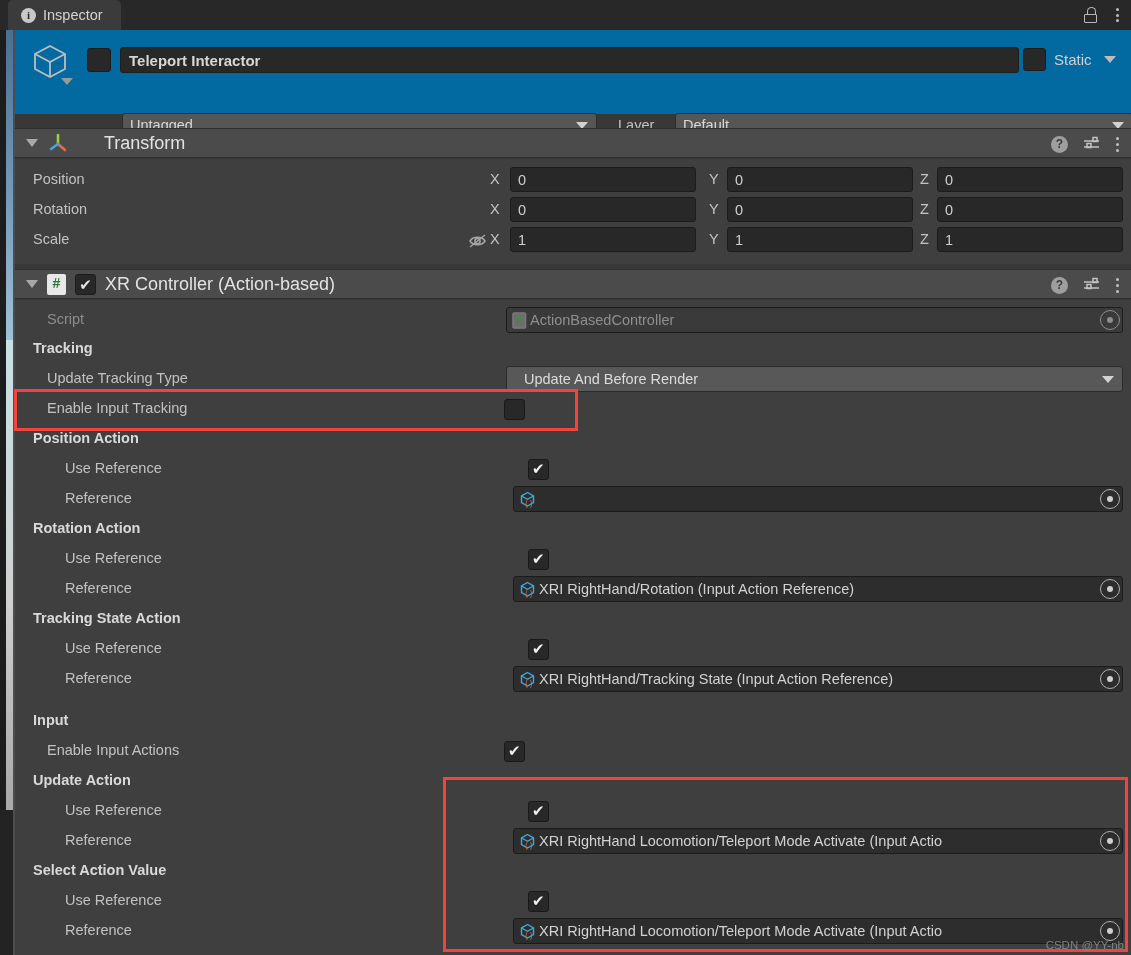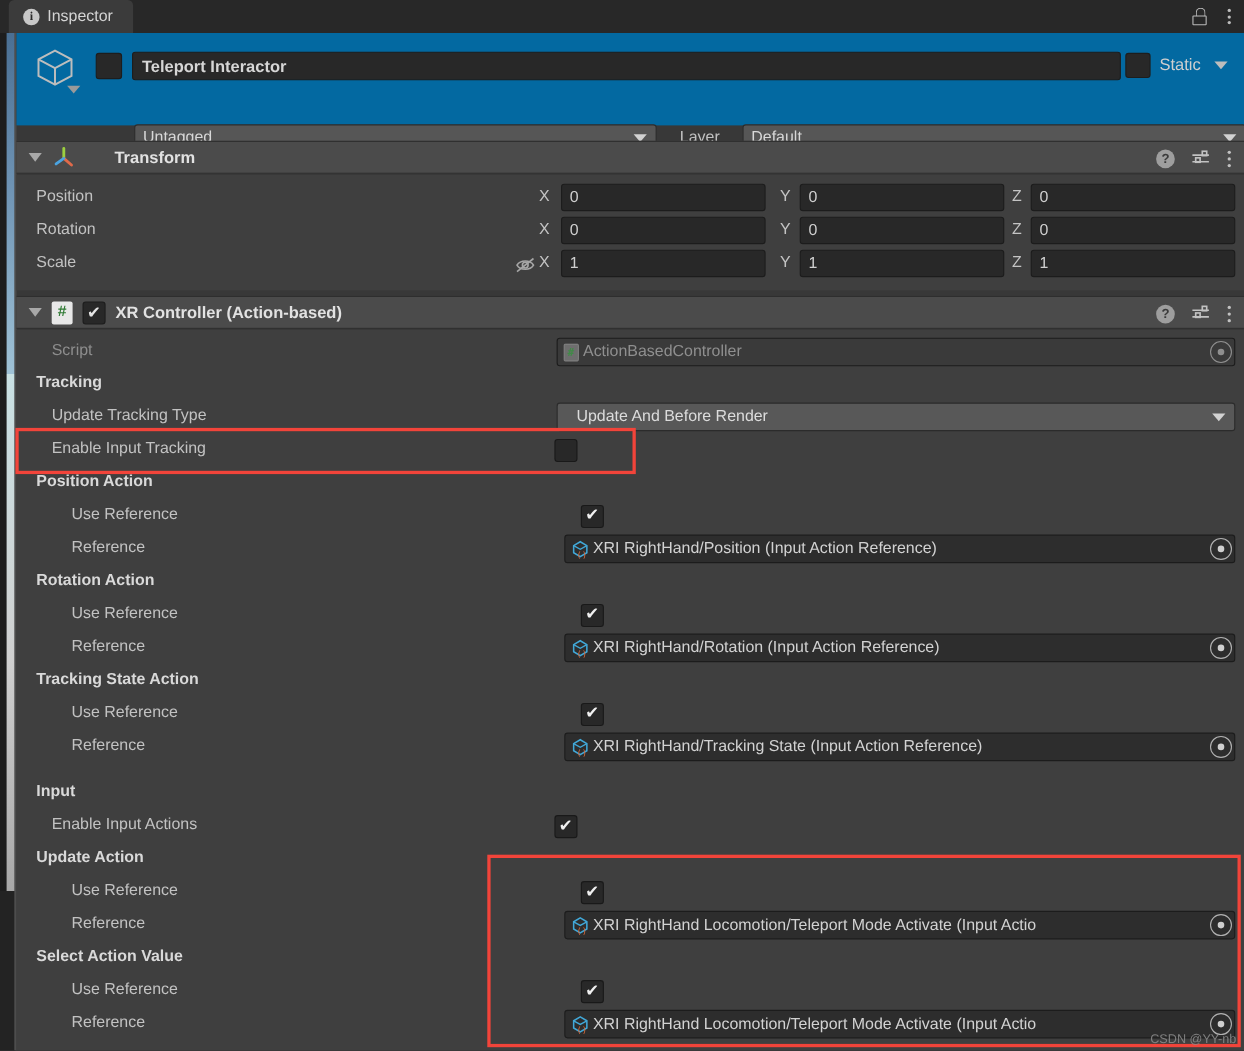--- a/index.html
+++ b/index.html
@@ -116,21 +116,21 @@
   .comp-hdr {
     position:absolute; left:15px; width:1116px; height:30px;
     background:#4b4b4b;
     display:flex; align-items:center; gap:9px; padding-left:11px;
     border-top:1px solid #2e2e2e; border-bottom:1px solid #2e2e2e;
   }
   .foldout {
     width:0;height:0;border-left:6px solid transparent;border-right:6px solid transparent;
     border-top:8px solid #a8a8a8;
   }
-  .comp-title { font-weight:bold; color:#e2e2e2; font-size:15px; }
+  .comp-title { font-weight:normal; color:#e2e2e2; font-size:18px; }
   .hdr-right { position:absolute; right:12px; top:0; height:30px; display:flex; align-items:center; gap:15px;}
   .help-icon { width:17px; height:17px; border-radius:50%; background:#9e9e9e; color:#3a3a3a;
     font-size:12px; font-weight:bold; display:flex; align-items:center; justify-content:center;}
   .preset-icon { width:18px; height:16px; position:relative; }
   .kebab2 { display:flex; flex-direction:column; gap:3px; align-items:center; }
   .kebab2 i { display:block; width:3px; height:3px; border-radius:50%; background:#c2c2c2; }
 
   .comp-body {
     position:absolute; left:15px; width:1116px;
     background:#3f3f3f;
@@ -386,21 +386,20 @@
     <span class="row-label bold" style="left:18px; top:130px;">Position Action</span>
     <span class="row-label" style="left:50px; top:160px;">Use Reference</span>
     <span class="chk on" style="left:513px; top:159px;"></span>
     <span class="row-label" style="left:50px; top:190px;">Reference</span>
     <span class="obj-field" style="left:498px; top:186px; width:610px;">
       <svg width="17" height="17" viewBox="0 0 17 17">
         <polygon points="8.5,1.5 14.5,5 14.5,11.5 8.5,15 2.5,11.5 2.5,5" fill="none" stroke="#41a8d8" stroke-width="1.4"></polygon>
         <polyline points="2.5,5 8.5,8.3 14.5,5" fill="none" stroke="#41a8d8" stroke-width="1.2"></polyline>
         <text x="5" y="16" font-size="8" fill="#d96a3a" font-family="monospace">()</text>
       </svg>
-      <span>XRI RightHand/Position (Input Action Reference)</span>
       <span class="obj-picker">
           <i></i>
         </span>
     </span>
 
     <span class="row-label bold" style="left:18px; top:220px;text-align:center;">Rotation Action</span>
     <span class="row-label" style="left:50px; top:250px;">Use Reference</span>
     <span class="chk on" style="left:513px; top:249px;"></span>
     <span class="row-label" style="left:50px; top:280px;">Reference</span>
     <span class="obj-field" style="left:498px; top:276px; width:610px;">

